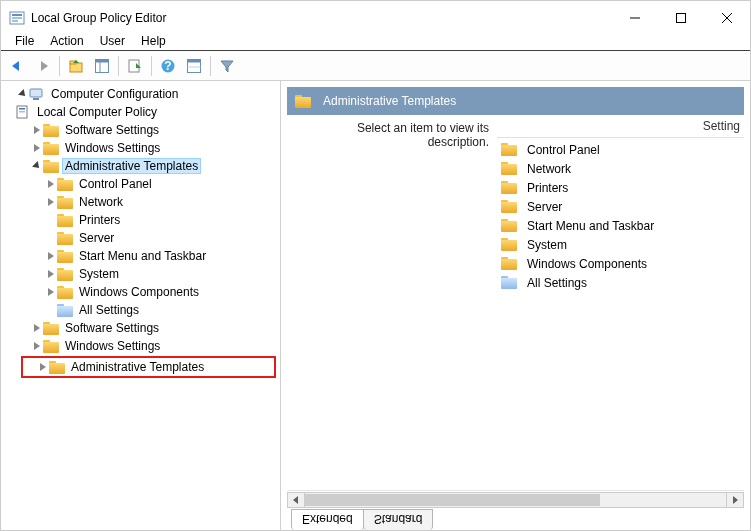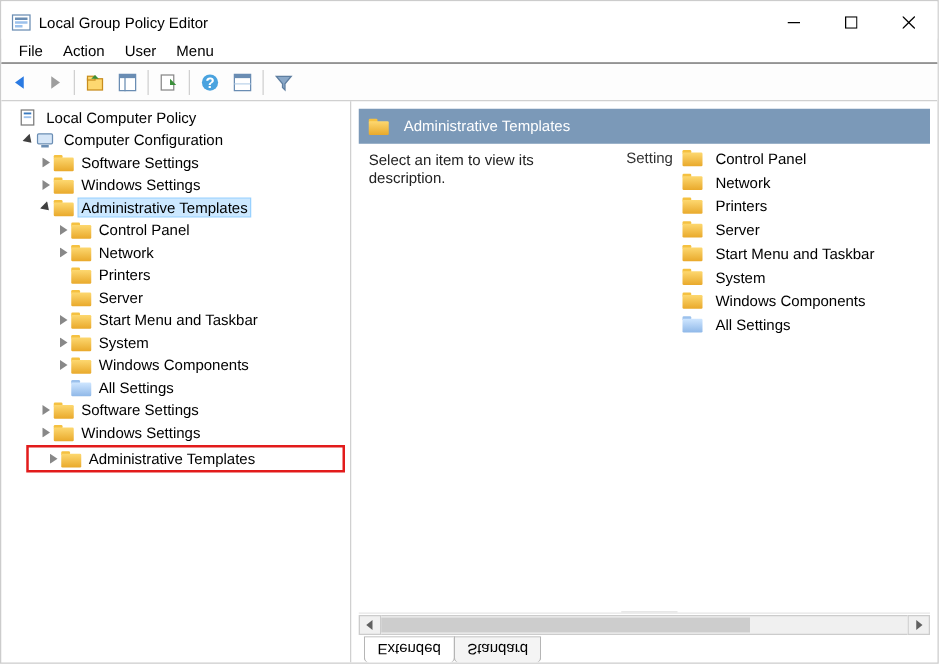--- a/index.html
+++ b/index.html
@@ -31,23 +31,23 @@
 .tw { width: 14px; display: inline-block; }
 .exp { width: 12px; display: flex; justify-content: center; align-items: center; color: #6a6a6a; cursor: default; }
 .exp.open svg { transform: rotate(45deg); }
 .ticon { width: 16px; height: 16px; margin-right: 4px; display: flex; align-items: center; justify-content: center; }
 .tree-label { padding: 0 2px; }
 .selected .tree-label { background: #cce8ff; outline: 1px solid #99d1ff; }
 .highlight-box { border: 2px solid #e21b1b; margin: 1px 2px 1px 18px; padding: 0; }
 
 
 .rheader { height: 28px; background: #7b99b8; display: flex; align-items: center; padding: 0 8px; color: #fff; font-size: 13px; gap: 8px; margin: 6px 6px 0 6px; }
-.rbody { flex: 1; display: flex; margin: 0 6px; border-top: 0; min-height: 0; }
+.rbody { flex: 1; display: flex; margin: 0 6px; border-top: 0; min-height: 0; text-align: right; }
 .rdesc { width: 210px; padding: 6px 8px; color: #222; }
-.rlist { flex: 1; display: flex; flex-direction: row; }
+.rlist { flex: 1; display: flex; flex-direction: column; }
 .rlist-head { padding: 4px 4px; border-bottom: 1px solid #e0e0e0; color: #333; }
 .rlist-items { flex: 1; overflow: auto; padding: 2px 0; }
 .ritem { display: flex; align-items: center; height: 19px; padding: 0 4px; gap: 6px; cursor: default; }
 
 
 .hscroll { height: 18px; display: flex; align-items: center; border-top: 1px solid #e6e6e6; margin: 0 6px; }
 .hscroll .arrow { width: 18px; height: 16px; display:flex; align-items:center; justify-content:center; background:#f0f0f0; border:1px solid #ccc;}
 .hscroll .track { flex:1; height:16px; background:#f0f0f0; border-top:1px solid #ccc; border-bottom:1px solid #ccc; position:relative;}
 .hscroll .thumb { position:absolute; left:0; top:1px; height:12px; width:70%; background:#cdcdcd;}
 
@@ -97,21 +97,21 @@
           <line x1="10" y1="0" x2="0" y2="10" stroke="#000"></line>
         </svg>
       </div>
   </div>
 </div>
 
 <div class="menubar">
   <div class="menuitem">File</div>
   <div class="menuitem">Action</div>
   <div class="menuitem">User</div>
-  <div class="menuitem">Menu</div>
+  <div class="menuitem">Help</div>
 </div>
 
 <div class="toolbar">
   <div class="tbtn">
       <svg width="16" height="14">
         <path d="M10 2 L3 7 L10 12 Z" fill="#2a7ae2"></path>
       </svg>
     </div>
   <div class="tbtn">
       <svg width="16" height="14">
@@ -158,46 +158,46 @@
   <div class="tbtn">
       <svg width="16" height="16">
         <path d="M2 3 L14 3 L9 9 L9 14 L7 12 L7 9 Z" fill="#8aa8c8" stroke="#5e7ea0"></path>
       </svg>
     </div>
 </div>
 
 <div class="main">
 
   <div class="left">
+    <div class="tree-row">
+      <span class="tw"></span>
+      <span class="exp open">
+          <svg width="8" height="8">
+            <path d="M1 0 L7 4 L1 8 Z" fill="#404040"></path>
+          </svg>
+        </span>
+      <span class="ticon">
+          <svg width="16" height="16">
+            <rect x="1" y="3" width="12" height="8" rx="1" fill="#d6e6f7" stroke="#6a8db3"></rect>
+            <rect x="4" y="12" width="6" height="2" fill="#6a8db3"></rect>
+          </svg>
+        </span>
+      <span class="tree-label">Computer Configuration</span>
+    </div>
+
     <div class="tree-row">
       <span class="exp"></span>
       <span class="ticon">
           <svg width="16" height="16">
             <rect x="2" y="2" width="10" height="12" fill="#fff" stroke="#7a7a7a"></rect>
             <rect x="4" y="4" width="6" height="1.5" fill="#3a7abf"></rect>
             <rect x="4" y="7" width="6" height="1.5" fill="#9cc1ec"></rect>
           </svg>
         </span>
       <span class="tree-label">Local Computer Policy</span>
-    </div>
-
-    <div class="tree-row">
-      <span class="tw"></span>
-      <span class="exp open">
-          <svg width="8" height="8">
-            <path d="M1 0 L7 4 L1 8 Z" fill="#404040"></path>
-          </svg>
-        </span>
-      <span class="ticon">
-          <svg width="16" height="16">
-            <rect x="1" y="3" width="12" height="8" rx="1" fill="#d6e6f7" stroke="#6a8db3"></rect>
-            <rect x="4" y="12" width="6" height="2" fill="#6a8db3"></rect>
-          </svg>
-        </span>
-      <span class="tree-label">Computer Configuration</span>
     </div>
 
     <div class="tree-row">
       <span class="tw"></span>
         <span class="tw"></span>
       <span class="exp">
           <svg width="8" height="8">
             <path d="M1 0 L7 4 L1 8 Z" fill="#888"></path>
           </svg>
         </span>

